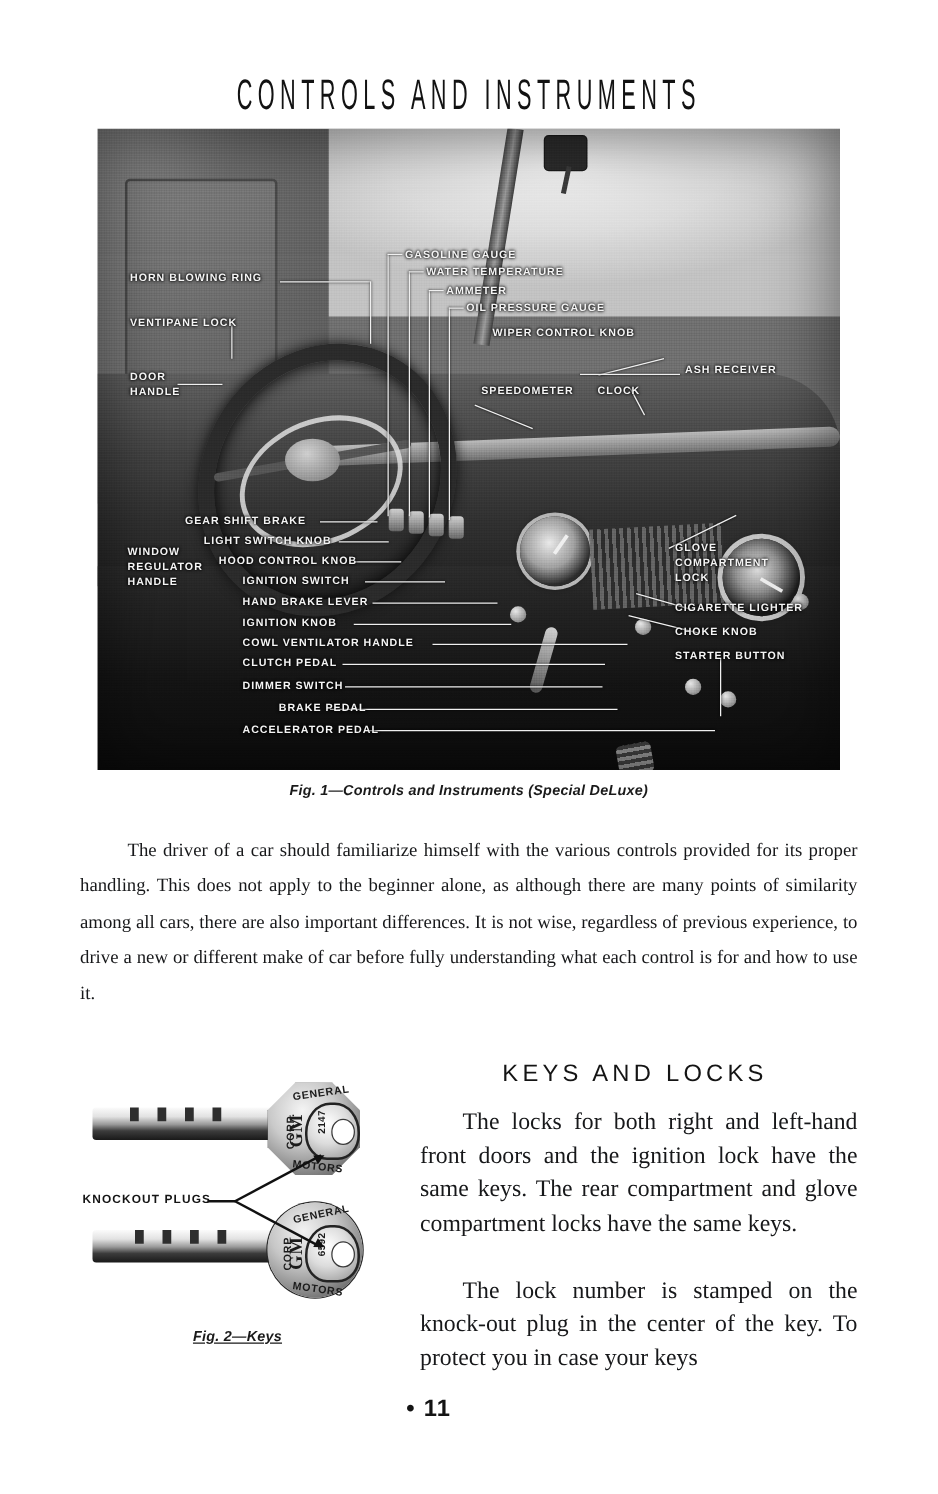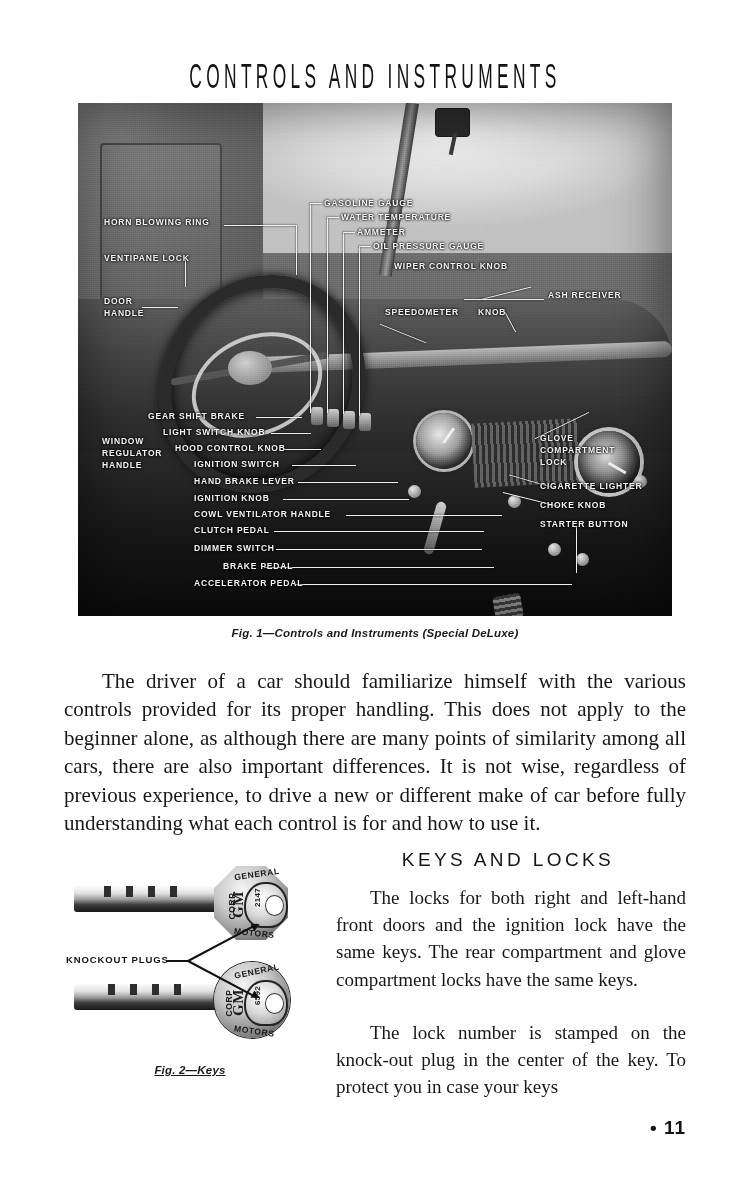--- a/index.html
+++ b/index.html
@@ -211,21 +211,21 @@
     text-align: center;
   }
   #fig1-caption { left: 0; top: 627px; width: 750px; }
   #fig2-caption { left: 60px; top: 1064px; width: 260px; text-decoration: underline; }
 
   
   .body-text {
     position: absolute;
     left: 64px;
     width: 622px;
-    font-size: 21px;
+    font-size: 15px;
     line-height: 28.4px;
     text-align: justify;
     text-indent: 38px;
     color: #17181a;
   }
   #intro-paragraph { top: 667px; }
 
   
   .section-heading {
     position: absolute;
@@ -340,21 +340,21 @@
     width: 0; height: 0;
     border-left: 8px solid #111;
     border-top: 4px solid transparent;
     border-bottom: 4px solid transparent;
   }
 
   
   .page-number {
     position: absolute;
     left: 0; top: 1117px; width: 686px;
-    text-align: right;
+    text-align: center;
     font-family: "Liberation Sans", sans-serif;
     font-size: 19px;
     font-weight: 700;
     color: #141414;
     letter-spacing: 1px;
   }
 </style>
 </head>
 <body>
 
@@ -438,21 +438,21 @@
   <div class="callout" style="left:26px; top:193px;">DOOR</div>
   <div class="callout" style="left:26px; top:205px;">HANDLE</div>
 
   <div class="callout" style="left:246px; top:95px;">GASOLINE GAUGE</div>
   <div class="callout" style="left:263px; top:109px;">WATER TEMPERATURE</div>
   <div class="callout" style="left:279px; top:124px;">AMMETER</div>
   <div class="callout" style="left:295px; top:138px;">OIL PRESSURE GAUGE</div>
   <div class="callout" style="left:316px; top:158px;">WIPER CONTROL KNOB</div>
   <div class="callout" style="left:470px; top:187px;">ASH RECEIVER</div>
   <div class="callout" style="left:307px; top:204px;">SPEEDOMETER</div>
-  <div class="callout" style="left:400px; top:204px;">KNOB</div>
+  <div class="callout" style="left:400px; top:204px;">CLOCK</div>
 
   <div class="callout" style="left:70px; top:308px;">GEAR SHIFT BRAKE</div>
   <div class="callout" style="left:85px; top:324px;">LIGHT SWITCH KNOB</div>
   <div class="callout" style="left:97px; top:340px;">HOOD CONTROL KNOB</div>
   <div class="callout" style="left:116px; top:356px;">IGNITION SWITCH</div>
   <div class="callout" style="left:116px; top:373px;">HAND BRAKE LEVER</div>
   <div class="callout" style="left:116px; top:390px;">IGNITION KNOB</div>
   <div class="callout" style="left:116px; top:406px;">COWL VENTILATOR HANDLE</div>
   <div class="callout" style="left:116px; top:422px;">CLUTCH PEDAL</div>
   <div class="callout" style="left:116px; top:440px;">DIMMER SWITCH</div>

